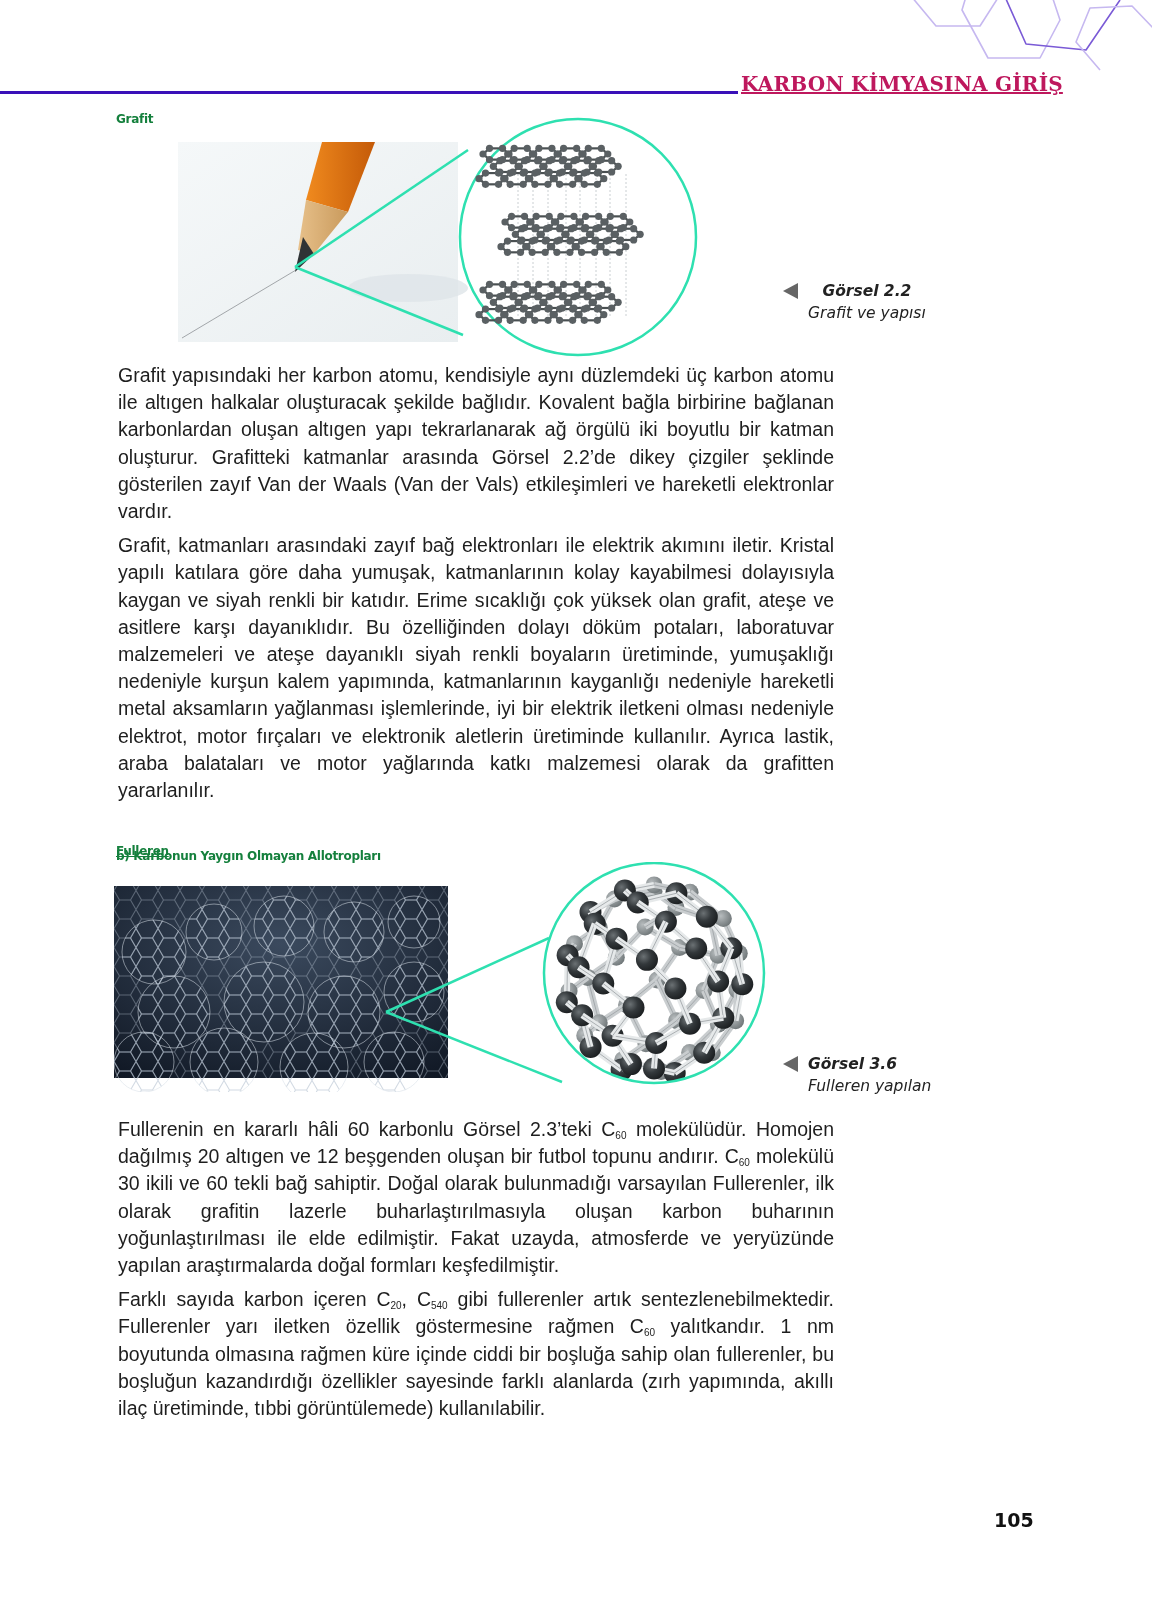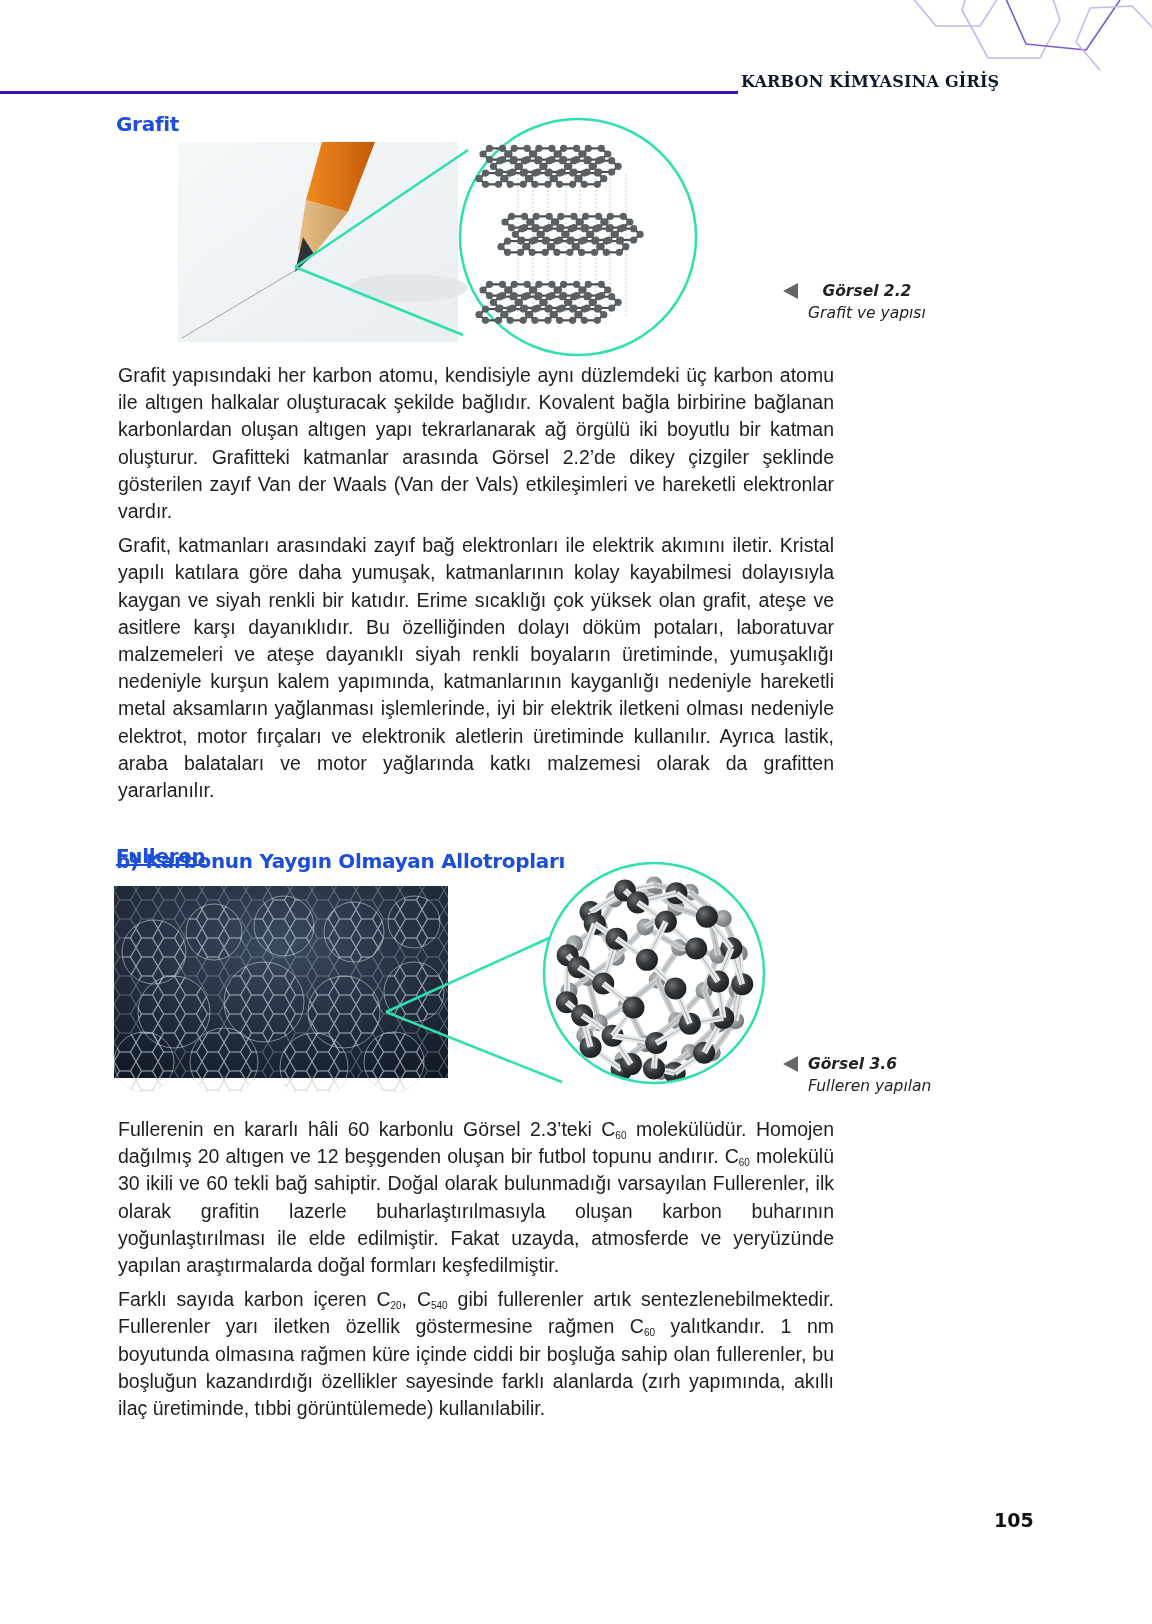--- a/index.html
+++ b/index.html
@@ -1,21 +1,21 @@
 <!DOCTYPE html>
 <html><head>
 <meta charset="utf-8">
 <style>
   html, body { margin:0; padding:0; background:#ffffff; }
   body { width:1152px; height:1624px; position:relative; overflow:hidden; font-family:"Liberation Sans", sans-serif; color:#1a1a1a; }
   .abs { position:absolute; }
   #hex-deco { position:absolute; left:900px; top:0; width:252px; height:80px; }
   #header-rule { position:absolute; left:0; top:91px; width:738px; height:3px; background:#3a10b8; }
-  #header-title { position:absolute; left:741px; top:72px; font-family:"DejaVu Serif", serif; font-weight:bold; font-size:16px; color:#0f172a; letter-spacing:0.2px; white-space:nowrap; }
-  .h-section { position:absolute; font-family:"DejaVu Sans", sans-serif; font-weight:bold; color:#1d4ed8; font-size:20px; white-space:nowrap; letter-spacing:-0.3px; }
+  #header-title { position:absolute; left:741px; top:72px; font-family:"DejaVu Serif", serif; font-weight:bold; font-size:20px; color:#be185d; letter-spacing:0.2px; white-space:nowrap;text-decoration:underline; }
+  .h-section { position:absolute; font-family:"DejaVu Sans", sans-serif; font-weight:bold; color:#15803d; font-size:12px; white-space:nowrap; letter-spacing:-0.3px; }
   .body-text { position:absolute; left:118px; width:716px; font-family:"Liberation Sans", sans-serif; font-size:19.5px; line-height:27.2px; color:#1e1e1e; text-align:justify; }
   .body-text p { margin:0; }
   .body-text sub { font-size:10px; vertical-align:-3px; line-height:0; }
   .caption { position:absolute; left:808px; font-family:"DejaVu Sans", sans-serif; font-style:italic; font-size:15.5px; color:#222; line-height:22px; }
   .caption .num { font-weight:bold; }
   .caption-arrow { position:absolute; width:0; height:0; border-top:8px solid transparent; border-bottom:8px solid transparent; border-right:15px solid #666; }
   #page-number { position:absolute; left:994px; top:1509px; font-family:"DejaVu Sans", sans-serif; font-weight:bold; font-size:19px; color:#111;text-align:center; }
 </style>
 </head>
 <body>

